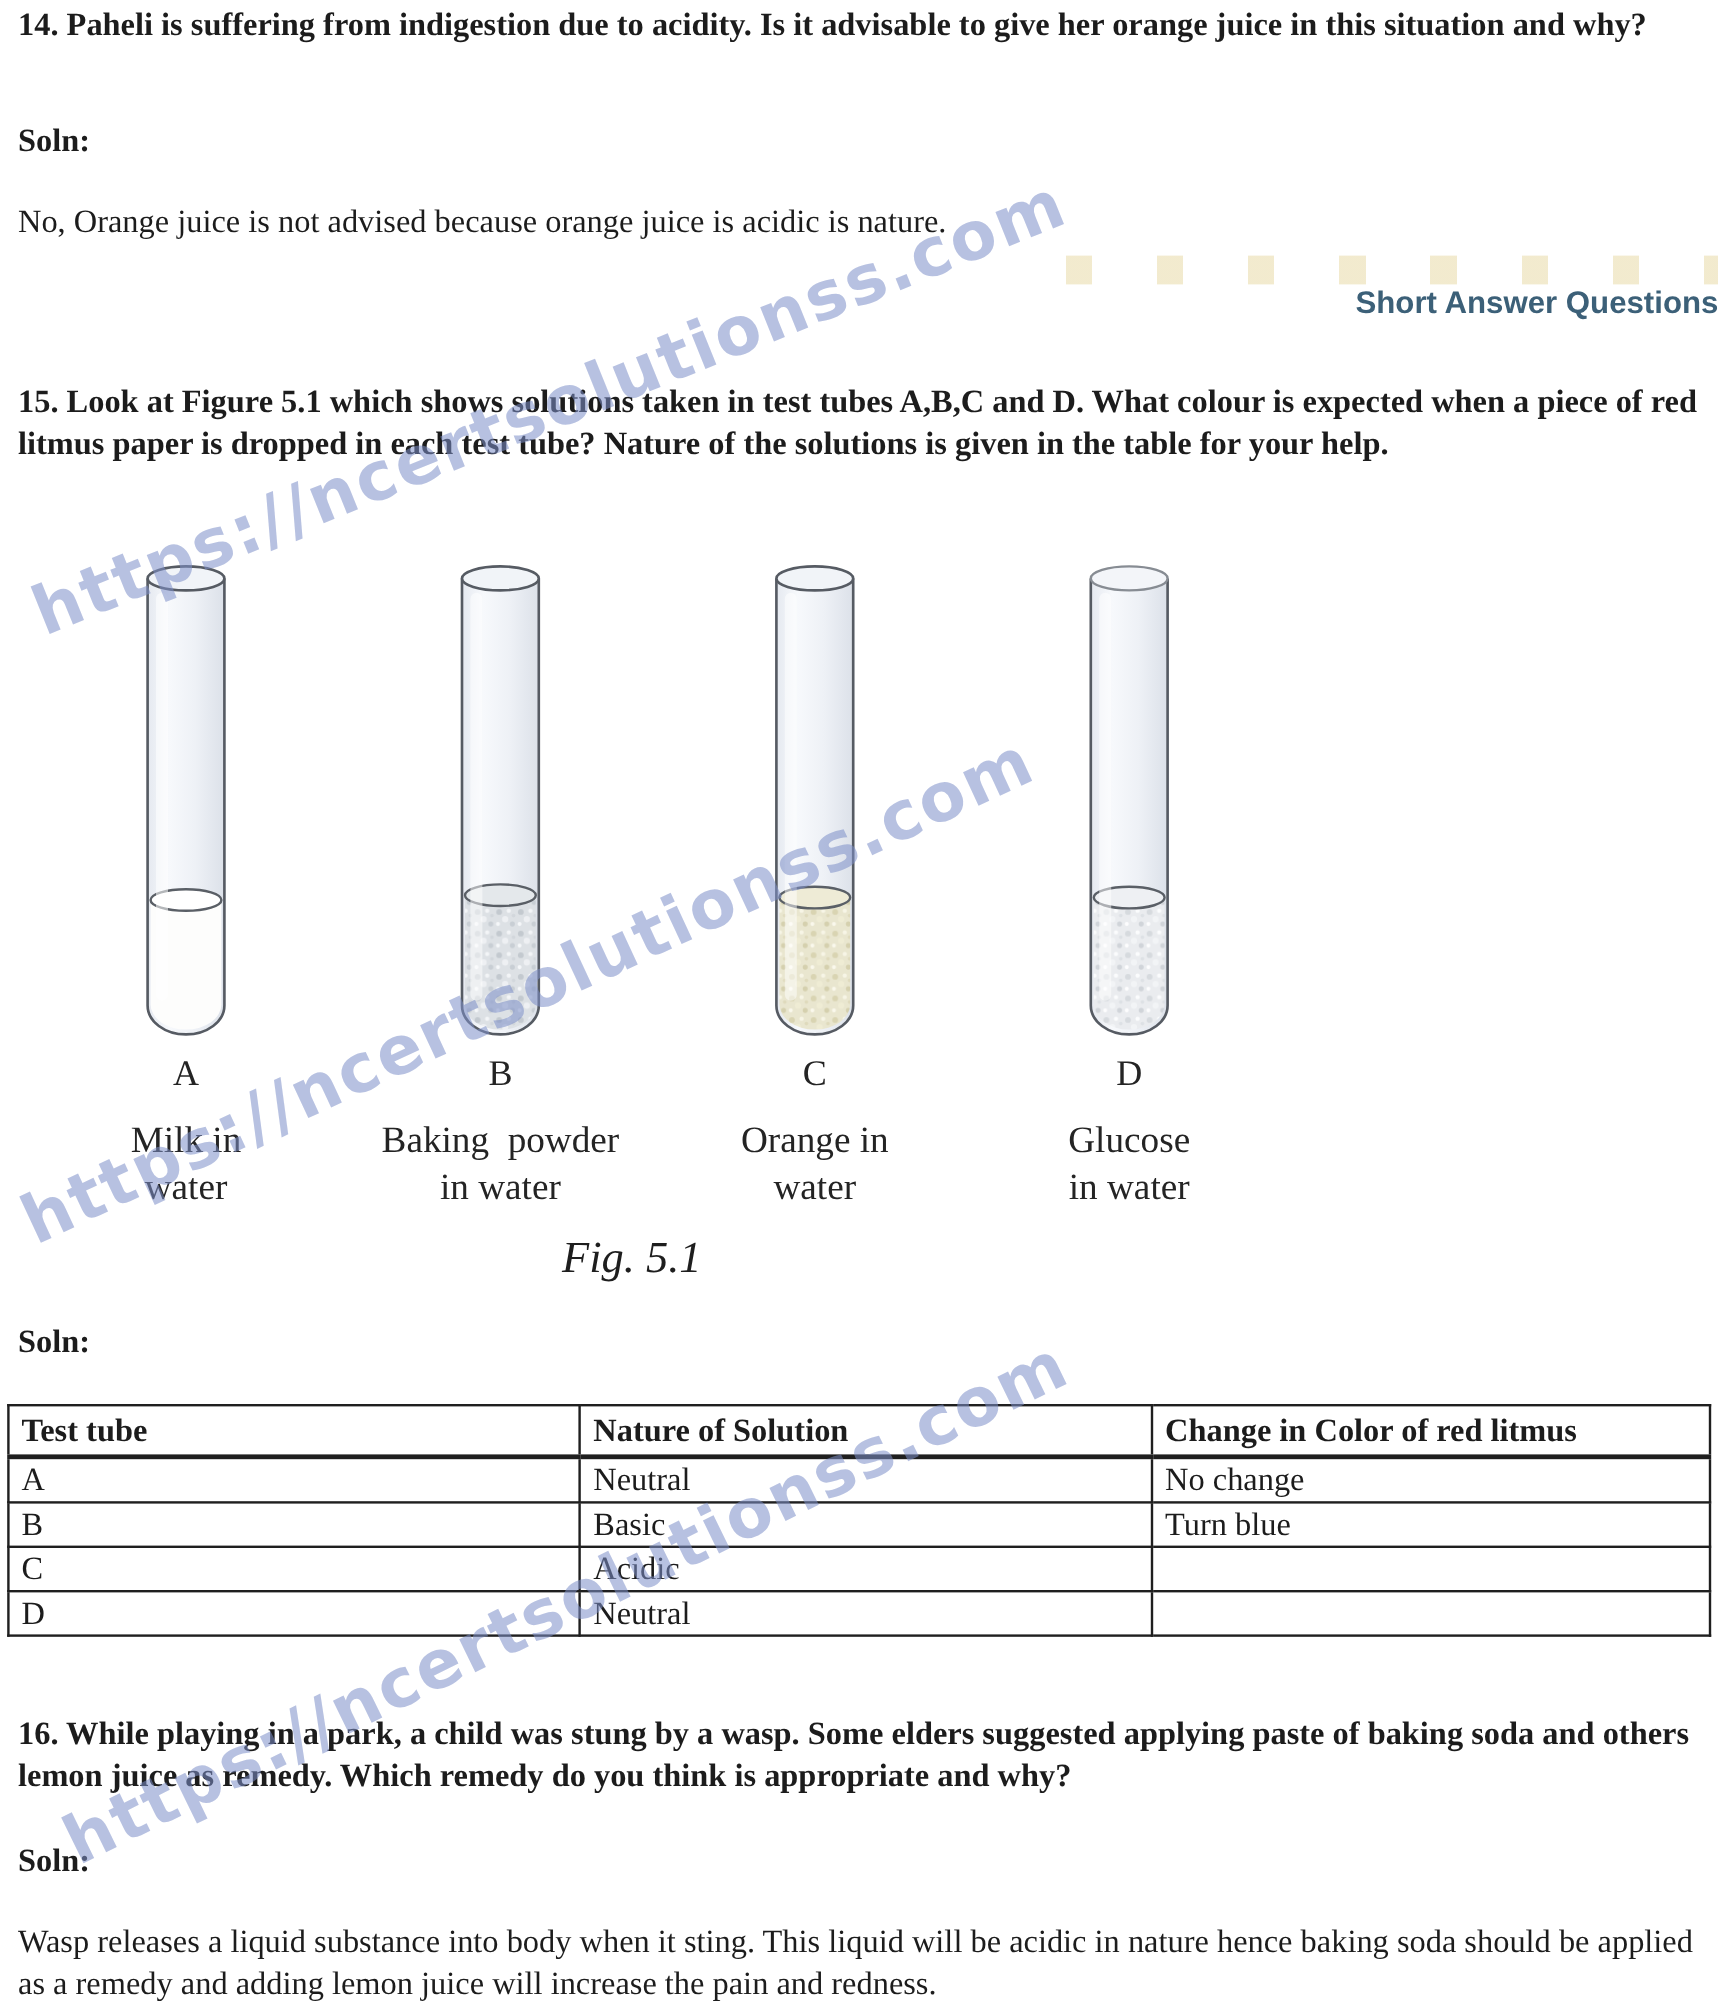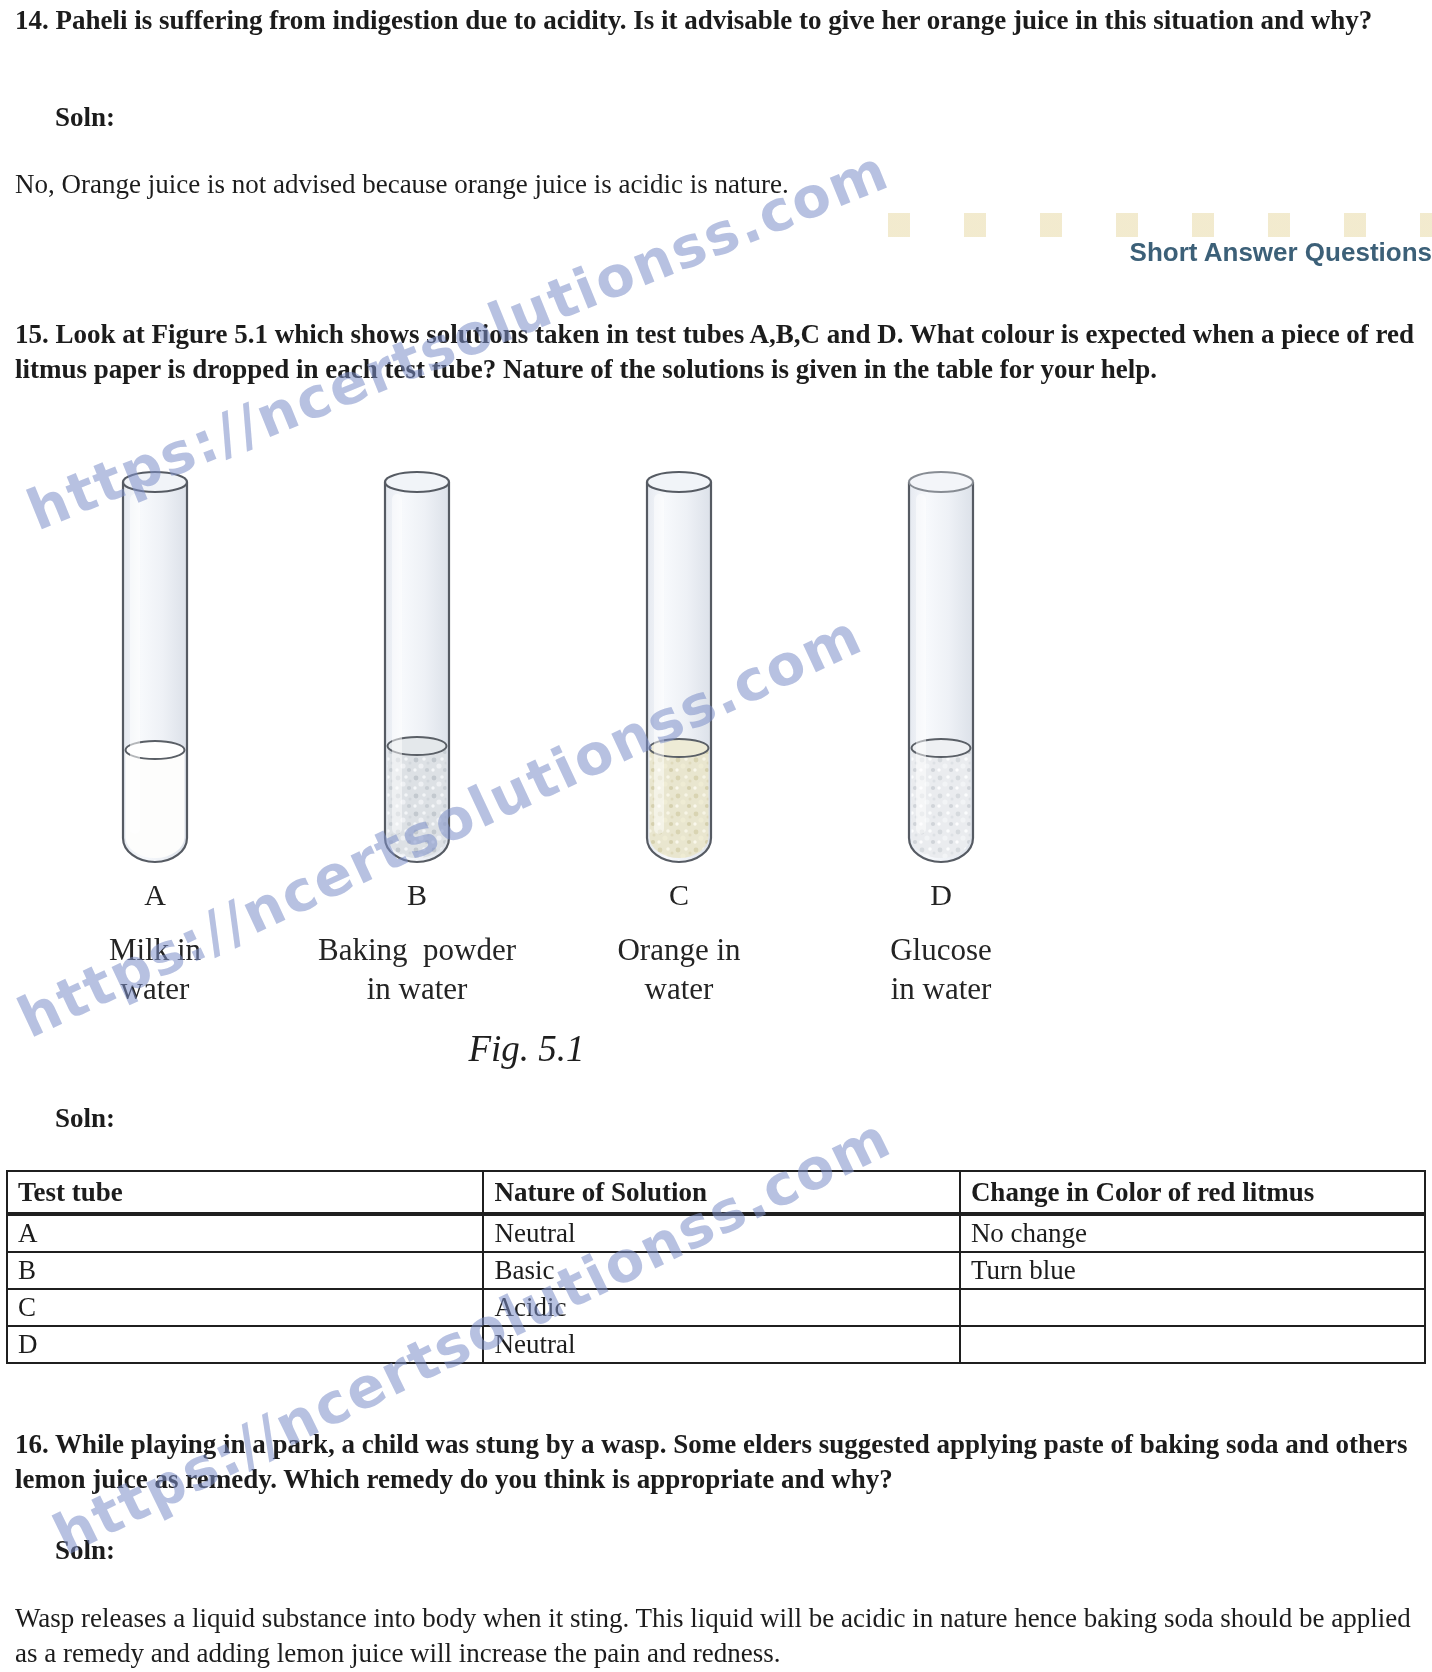--- a/index.html
+++ b/index.html
@@ -22,21 +22,20 @@
     font-size:27px;
     line-height:35px;
     color:var(--c-text,#1c1c1c);
   }
   .soln{
     position:absolute;
     left:15px;
     font-weight:700;
     font-size:27px;
     line-height:32px;
-    margin-left:40px;
   }
   .atext{
     position:absolute;
     left:15px;
     width:1402px;
     font-weight:400;
     font-size:27px;
     line-height:35px;
   }
   .section-heading{

